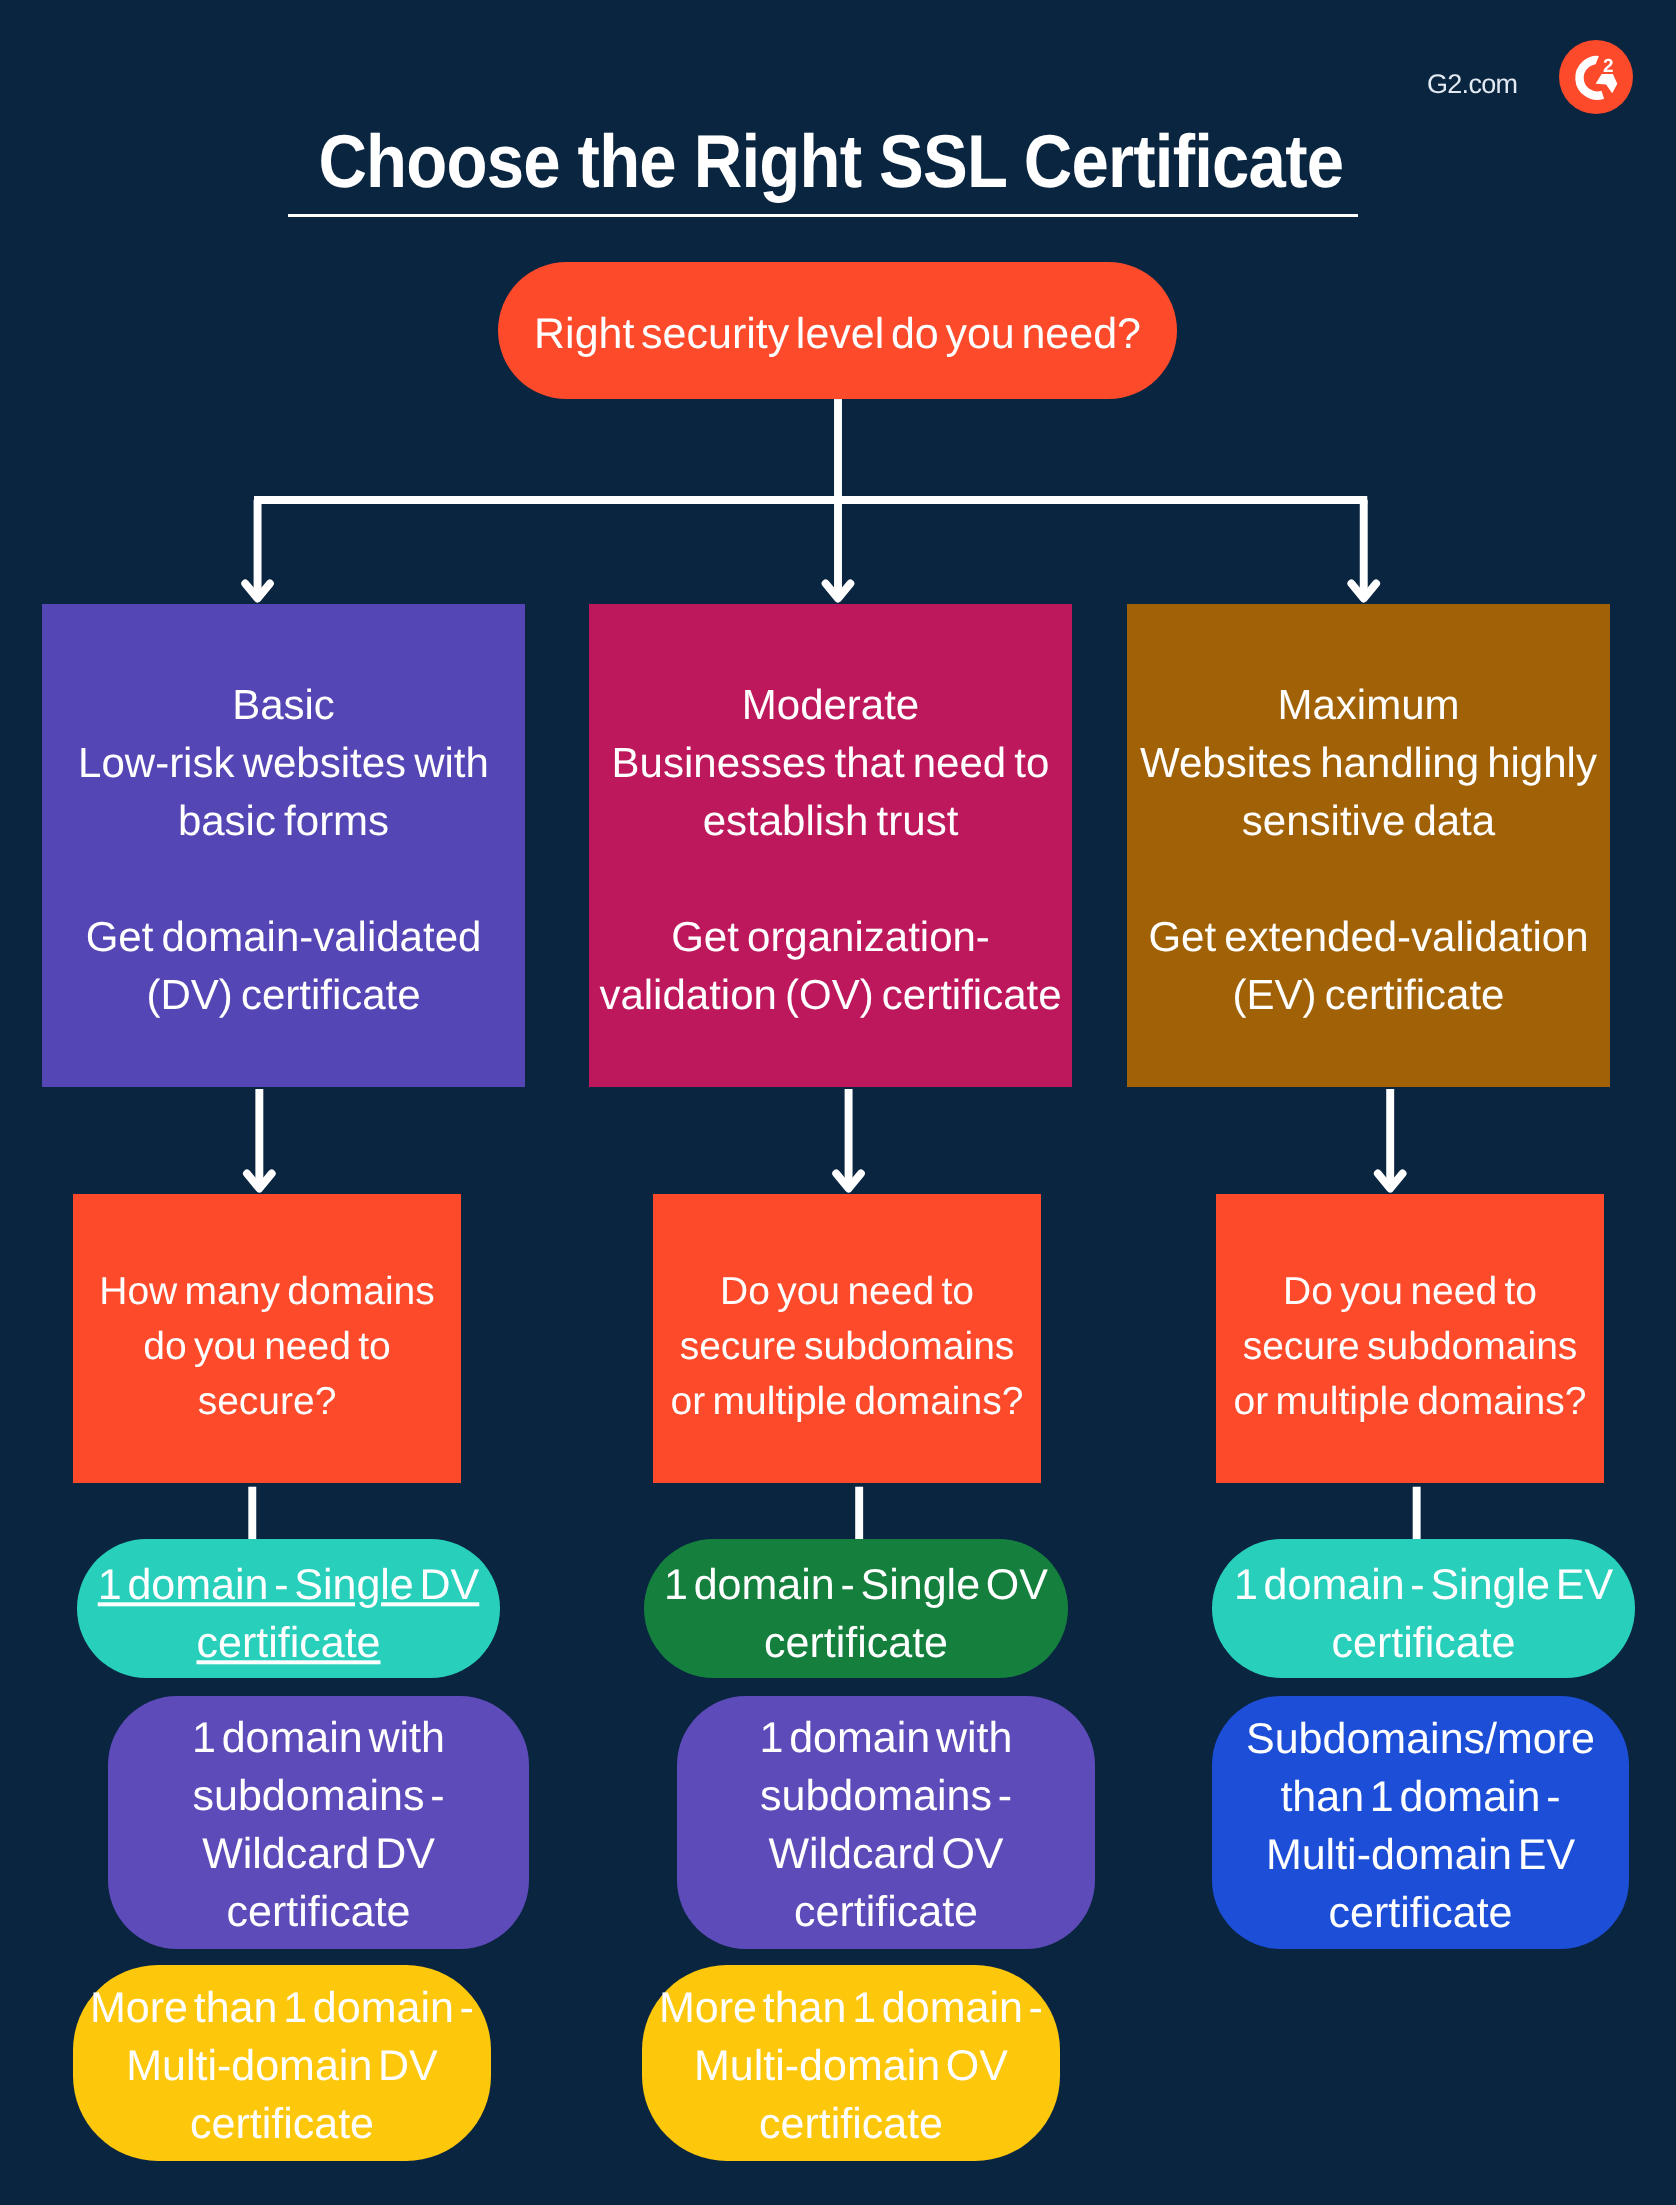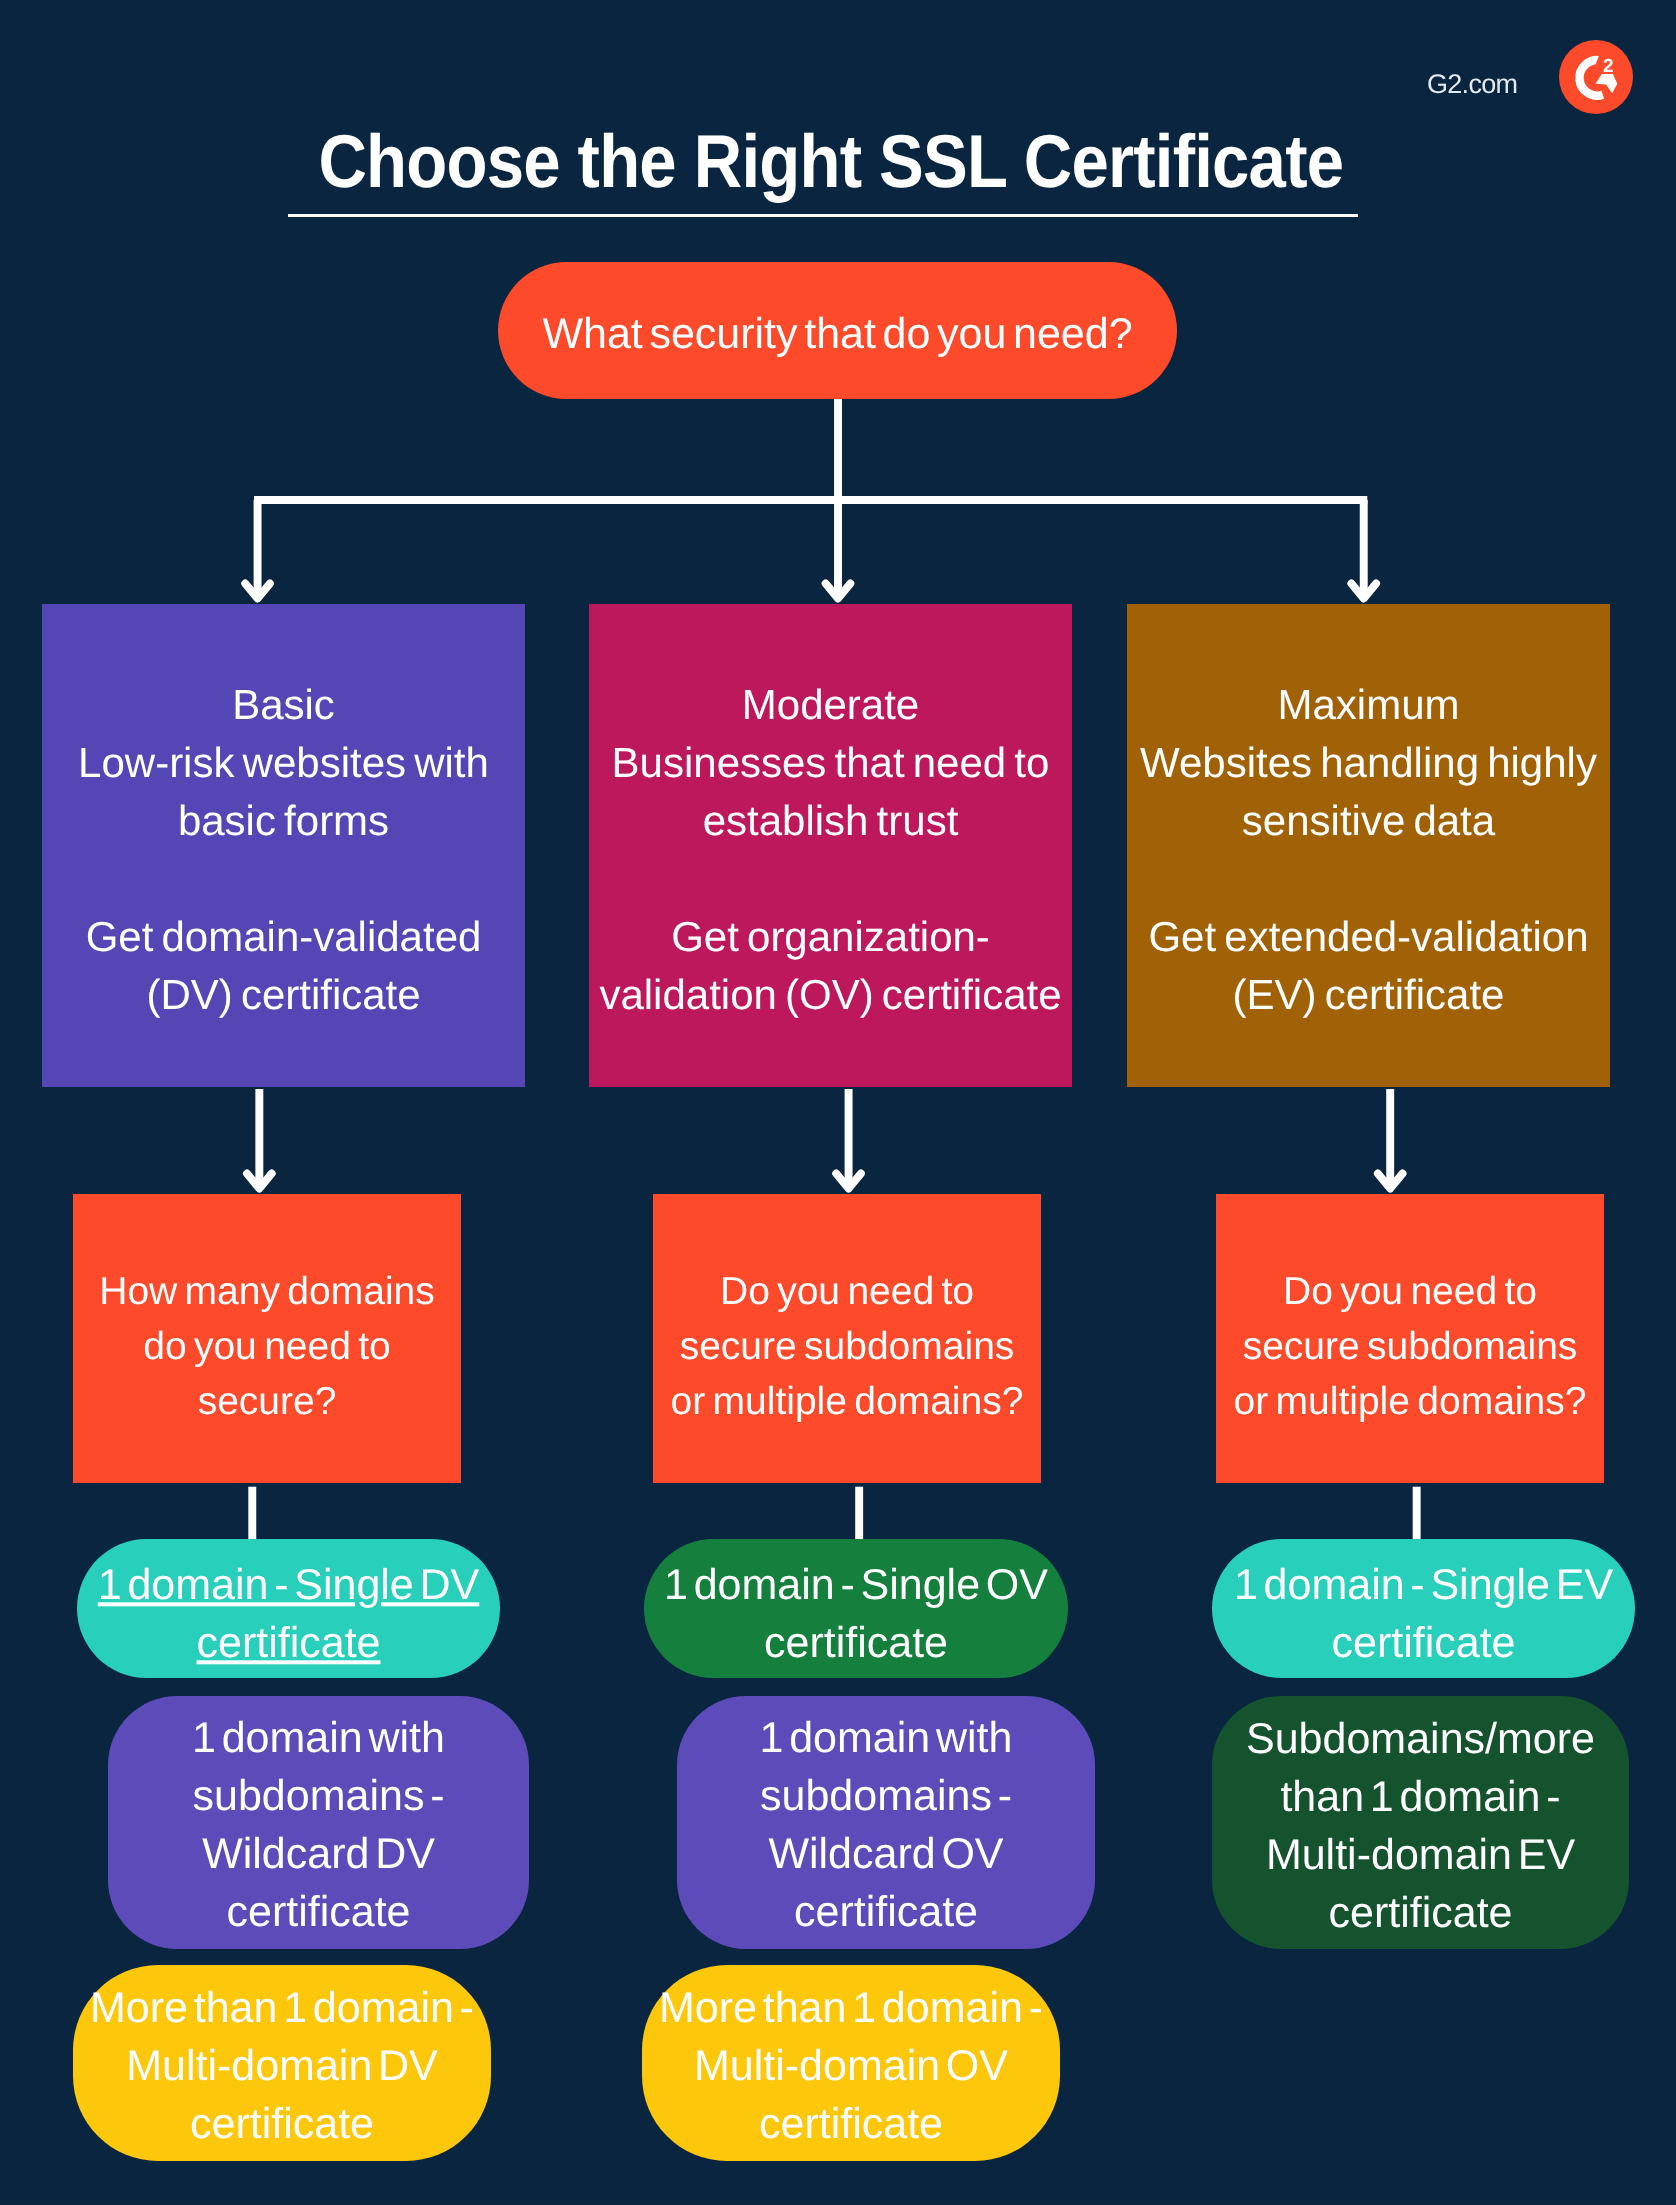--- a/index.html
+++ b/index.html
@@ -69,21 +69,21 @@
       <circle cx="42" cy="42" r="42" fill="#fc4a2b"></circle>
       <path d="M47.0 23.1 A20.2 20.2 0 1 0 49.7 62.2" fill="none" stroke="#ffffff" stroke-width="9.6"></path>
       <path d="M46.5 15.0 L56.0 15.0 L47.5 33.0 L41.0 29.0 Z" fill="#fc4a2b"></path>
       <path d="M41.6 49.6 L48.4 38.6 L61.2 38.6 L66.2 49.6 L60.4 60.4 L53.4 50.4 Z" fill="#ffffff"></path>
       <text x="55.8" y="36.2" font-family="'Liberation Sans', sans-serif" font-size="21.5" font-weight="700" fill="#ffffff" text-anchor="middle">2</text>
     </svg>
   </div>
   <div class="abs" id="title">Choose the Right SSL Certificate</div>
   <div class="abs" id="title-rule" style="background: rgb(255, 255, 255);"></div>
   <div class="abs node" id="q-root" style="background: rgb(252, 74, 43);">
-      <span>What security that do you need?</span>
+      <span>Right security level do you need?</span>
     </div>
 
   <div class="abs node lvl" style="left: 42px; background: rgb(84, 70, 180);">
       <span>
         <div class="ln">Basic</div>
         <div class="ln">Low-risk websites with</div>
         <div class="ln">basic forms</div>
         <div class="ln">&nbsp;</div>
         <div class="ln">Get domain-validated</div>
         <div class="ln">(DV) certificate</div>
@@ -175,21 +175,21 @@
         <div class="ln">certificate</div>
       </span>
     </div>
 
   <div class="abs node teal" style="left: 1212px; width: 423px; background: rgb(40, 208, 188);">
       <span>
         <div class="ln">1 domain - Single EV</div>
         <div class="ln">certificate</div>
       </span>
     </div>
-  <div class="abs node ryellow" style="left: 1212px; top: 1696px; width: 417px; height: 253px; background: #14532d;">
+  <div class="abs node ryellow" style="left: 1212px; top: 1696px; width: 417px; height: 253px; background: #1d4ed8;">
       <span>
         <div class="ln">Subdomains/more</div>
         <div class="ln">than 1 domain -</div>
         <div class="ln">Multi-domain EV</div>
         <div class="ln">certificate</div>
       </span>
     </div>
 </div>
 
 

